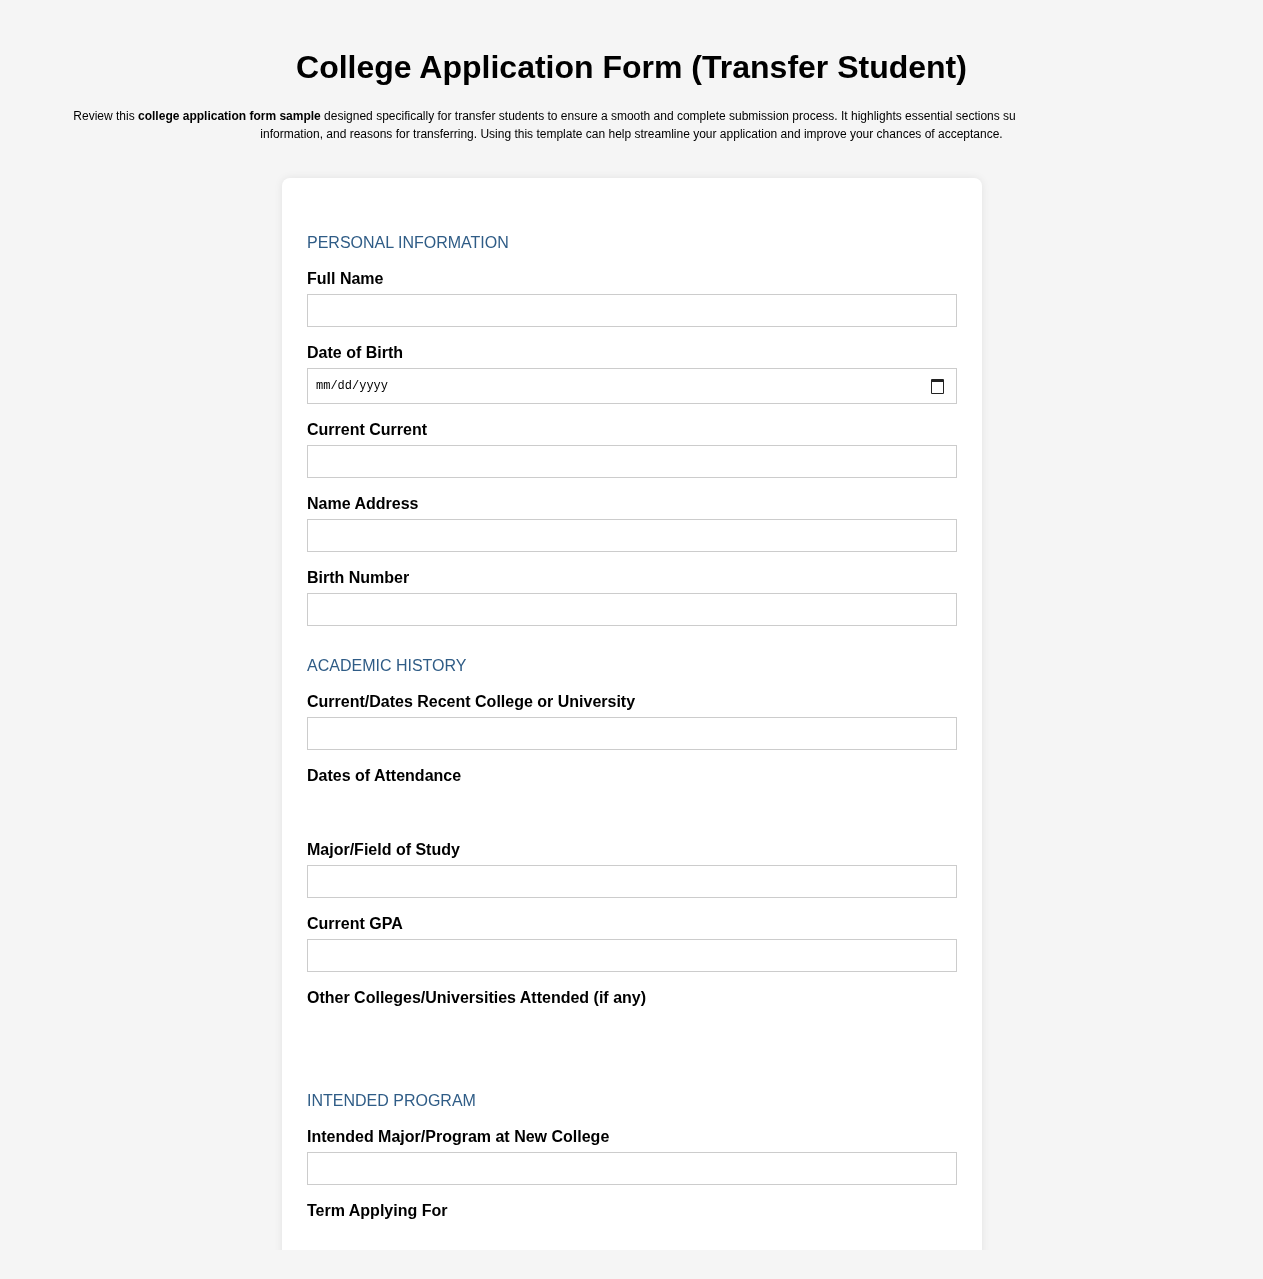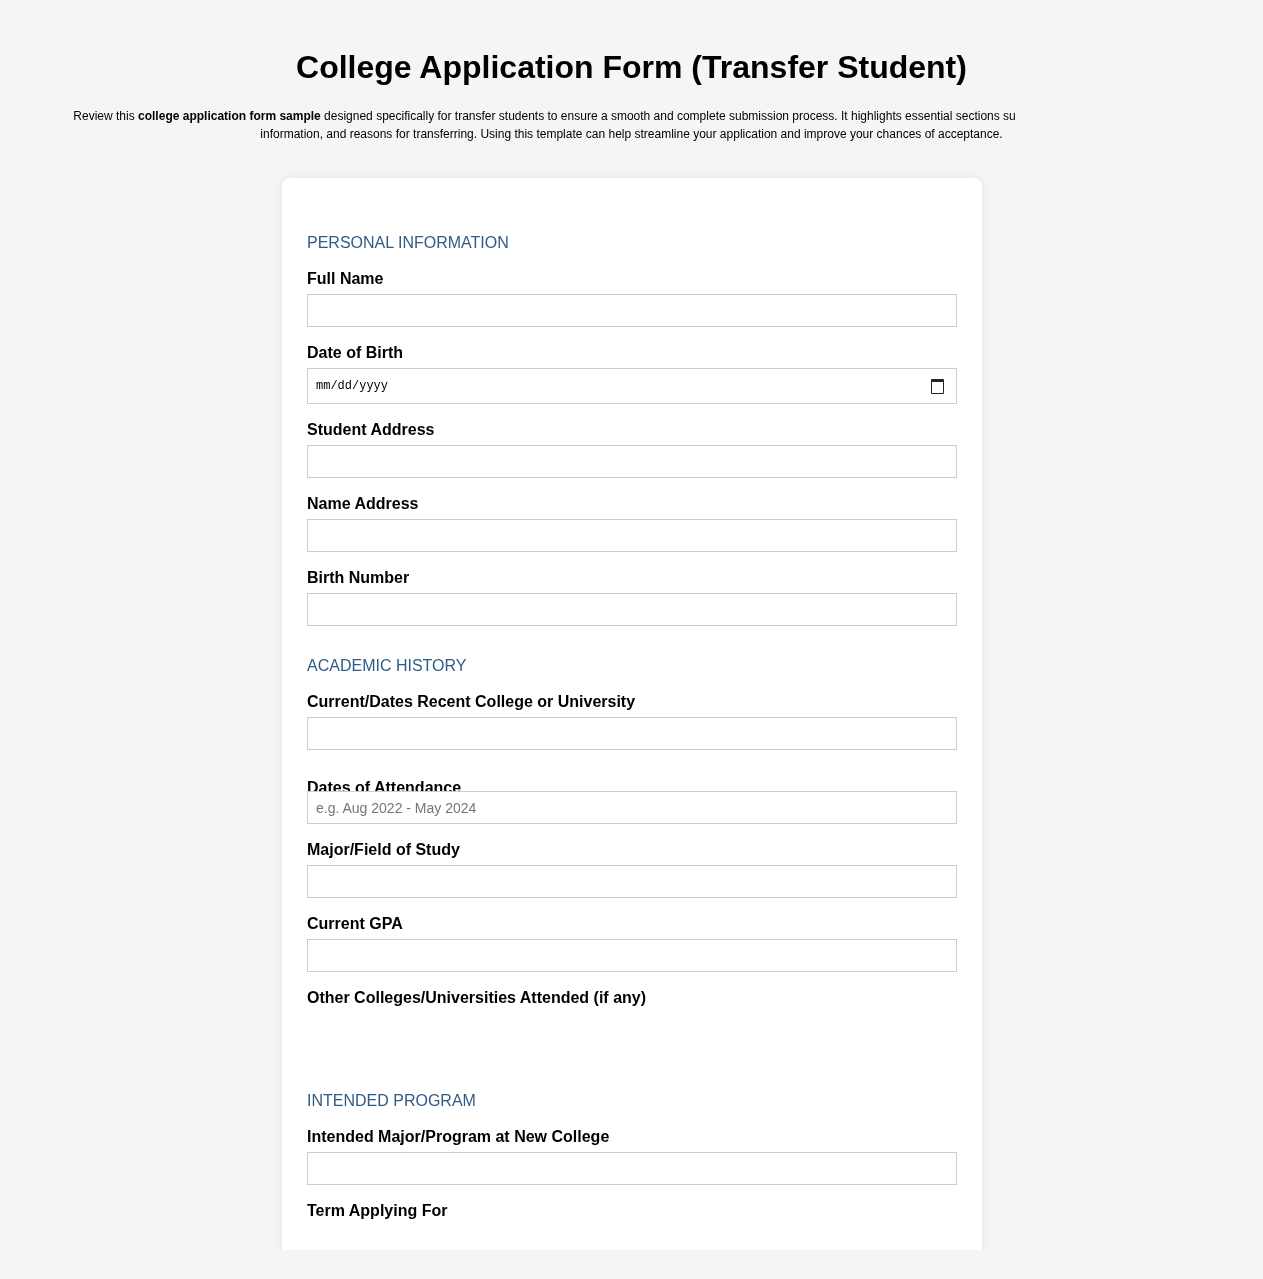--- a/index.html
+++ b/index.html
@@ -150,36 +150,35 @@
 
     <label class="label" style="top:91px;">Full Name</label>
     <input class="field" style="top: 116px;" type="text" placeholder="">
 
     <label class="label" style="top:165px;">Date of Birth</label>
     <div class="field date-field" style="top:190px;">
       <span>mm/dd/yyyy</span>
       <span class="cal-icon"></span>
     </div>
 
-    <label class="label" style="top:242px;">Student Address</label>
+    <label class="label" style="top:242px;">Current Current</label>
     <input class="field" style="top: 267px;" type="text" placeholder="">
 
     <label class="label" style="top:316px;">Name Address</label>
     <input class="field" style="top: 341px;" type="email" placeholder="">
 
     <label class="label" style="top:390px;">Birth Number</label>
     <input class="field" style="top: 415px;" type="tel" placeholder="">
 
     <h2 class="section-title" style="top:478px;">ACADEMIC HISTORY</h2>
 
     <label class="label" style="top:514px;">Current/Dates Recent College or University</label>
     <input class="field" style="top: 539px;" type="text" placeholder="">
 
-    <label class="label" style="top:600px;">Dates of Attendance</label>
-    <input class="field" style="top: 613px;" type="text" placeholder="e.g. Aug 2022 - May 2024">
+    <label class="label" style="top:588px;">Dates of Attendance</label>
 
     <label class="label" style="top:662px;">Major/Field of Study</label>
     <input class="field" style="top: 687px;" type="text" placeholder="">
 
     <label class="label" style="top:736px;">Current GPA</label>
     <input class="field" style="top: 761px;" type="text" placeholder="">
 
     <label class="label" style="top:810px;">Other Colleges/Universities Attended (if any)</label>
 
     <h2 class="section-title" style="top:913px;">INTENDED PROGRAM</h2>

